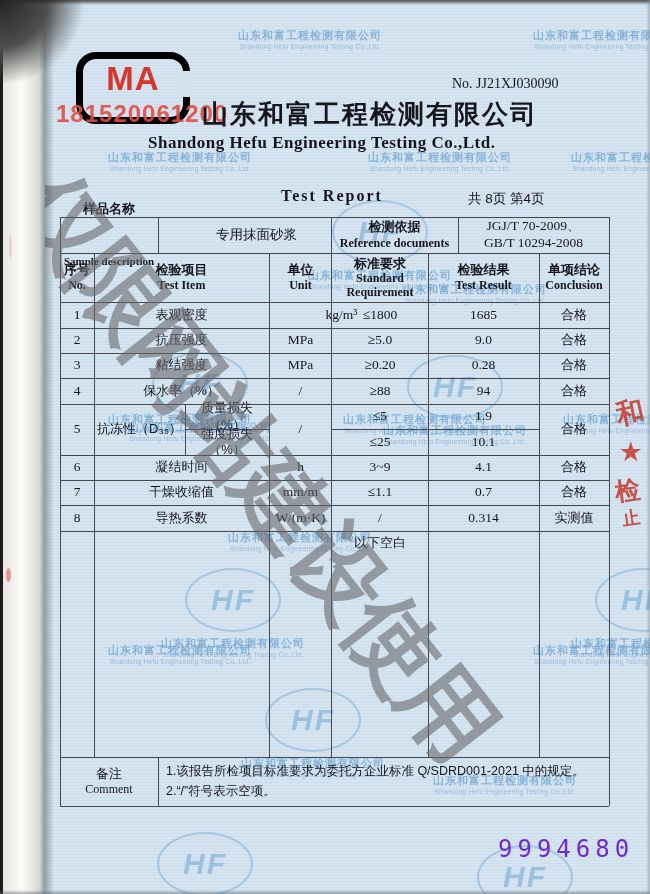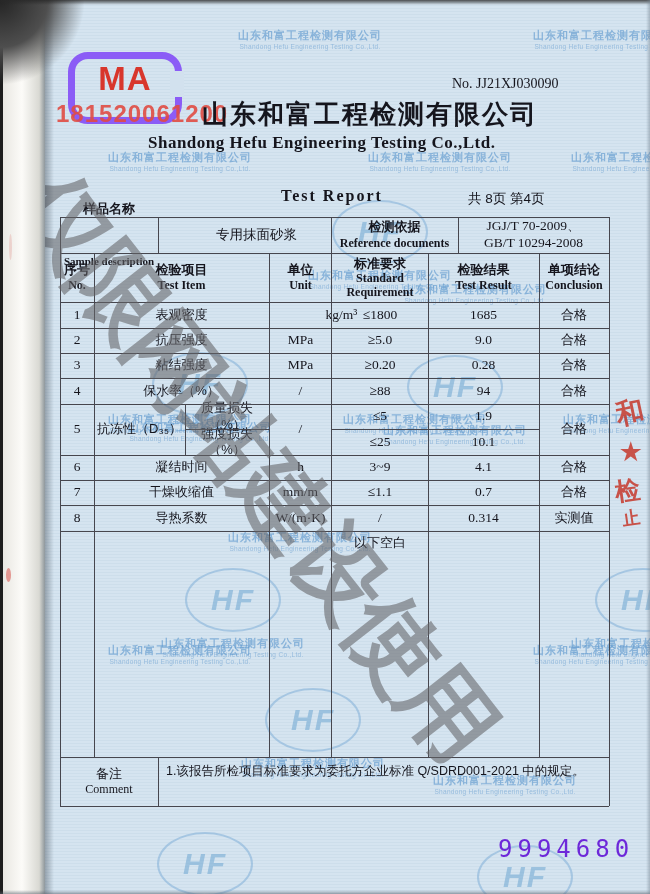--- a/index.html
+++ b/index.html
@@ -32,21 +32,21 @@
     margin:0 auto 4px auto;display:flex;align-items:center;justify-content:center;
     color:rgba(110,165,210,.55);font-weight:700;font-style:italic;font-size:30px;letter-spacing:2px;}
 
   
   #wm-diagonal{position:absolute;left:85px;top:148px;z-index:4;transform:rotate(52deg);
     transform-origin:0 0;font-size:92px;font-weight:700;letter-spacing:-3px;white-space:nowrap;
     color:rgba(100,100,104,.58);pointer-events:none;}
 
   
   .hdr{position:absolute;z-index:3;color:#15151d;}
-  #cma{left:68px;top:52px;width:100px;height:58px;border:7px solid #8b5cf6;border-radius:20px;}
+  #cma{left:76px;top:52px;width:100px;height:58px;border:7px solid #000000;border-radius:20px;}
   #cma .gap{position:absolute;right:-9px;top:12px;width:14px;height:26px;background:#d2e1ee;}
   #cma .ma{position:absolute;left:0;top:1px;width:100%;text-align:center;font-size:33px;
     font-weight:700;color:#d8362c;font-family:"Liberation Sans",sans-serif;letter-spacing:1px;}
   #license{left:56px;top:100px;font-size:24px;font-weight:600;color:rgba(224,75,66,.9);letter-spacing:1px;}
   #report-no{left:452px;top:76px;font-size:14px;font-family:"Liberation Serif",serif;}
   #company-cn{left:202px;top:97px;font-size:26px;font-weight:700;letter-spacing:2px;}
   #company-en{left:148px;top:133px;font-size:17px;font-weight:700;font-family:"Liberation Serif",serif;letter-spacing:.5px;}
   #title-cn{left:232px;top:157px;font-size:24px;font-weight:700;letter-spacing:22px;}
   #title-en{left:281px;top:187px;font-size:16px;font-weight:700;font-family:"Liberation Serif",serif;letter-spacing:2px;}
   #pages{left:468px;top:190px;font-size:13.5px;}
@@ -285,20 +285,21 @@
   <div class="cell c-con" style="top:505px;height:26px;">实测值</div>
 
   <div class="cell c-req" style="top:533px;height:20px;">以下空白</div>
 
   <div class="cell multiline" style="left:60px;width:98px;top:757px;height:49px;">
     <span>备注</span>
     <span class="en" style="font-weight:400;">Comment</span>
   </div>
   <div id="comment-text">
     <div>1.该报告所检项目标准要求为委托方企业标准 Q/SDRD001-2021 中的规定。</div>
+    <div>2.“/”符号表示空项。</div>
   </div>
 
   <div class="stamp" style="left:616px;top:394px;font-size:28px;transform:rotate(-12deg);">和</div>
   <div class="stamp" style="left:620px;top:438px;font-size:24px;">★</div>
   <div class="stamp" style="left:615px;top:474px;font-size:25px;transform:rotate(-8deg);">检</div>
   <div class="stamp" style="left:622px;top:506px;font-size:18px;transform:rotate(-8deg);">止</div>
 
   <div id="serial">9994680</div>
 
   <div class="red-smudge" style="left:6px;top:568px;width:5px;height:14px;opacity:.55;"></div>

